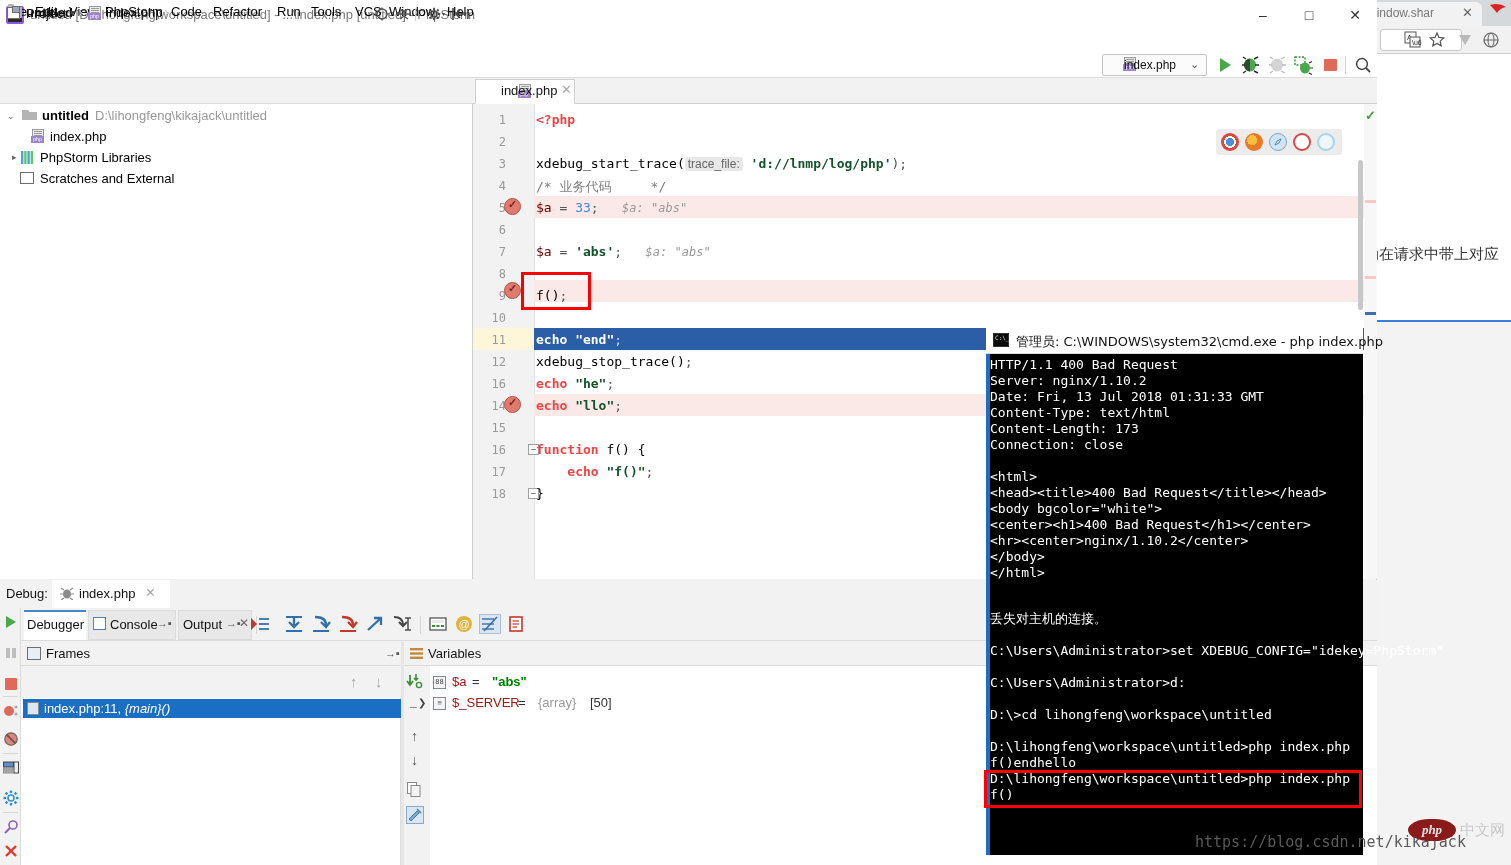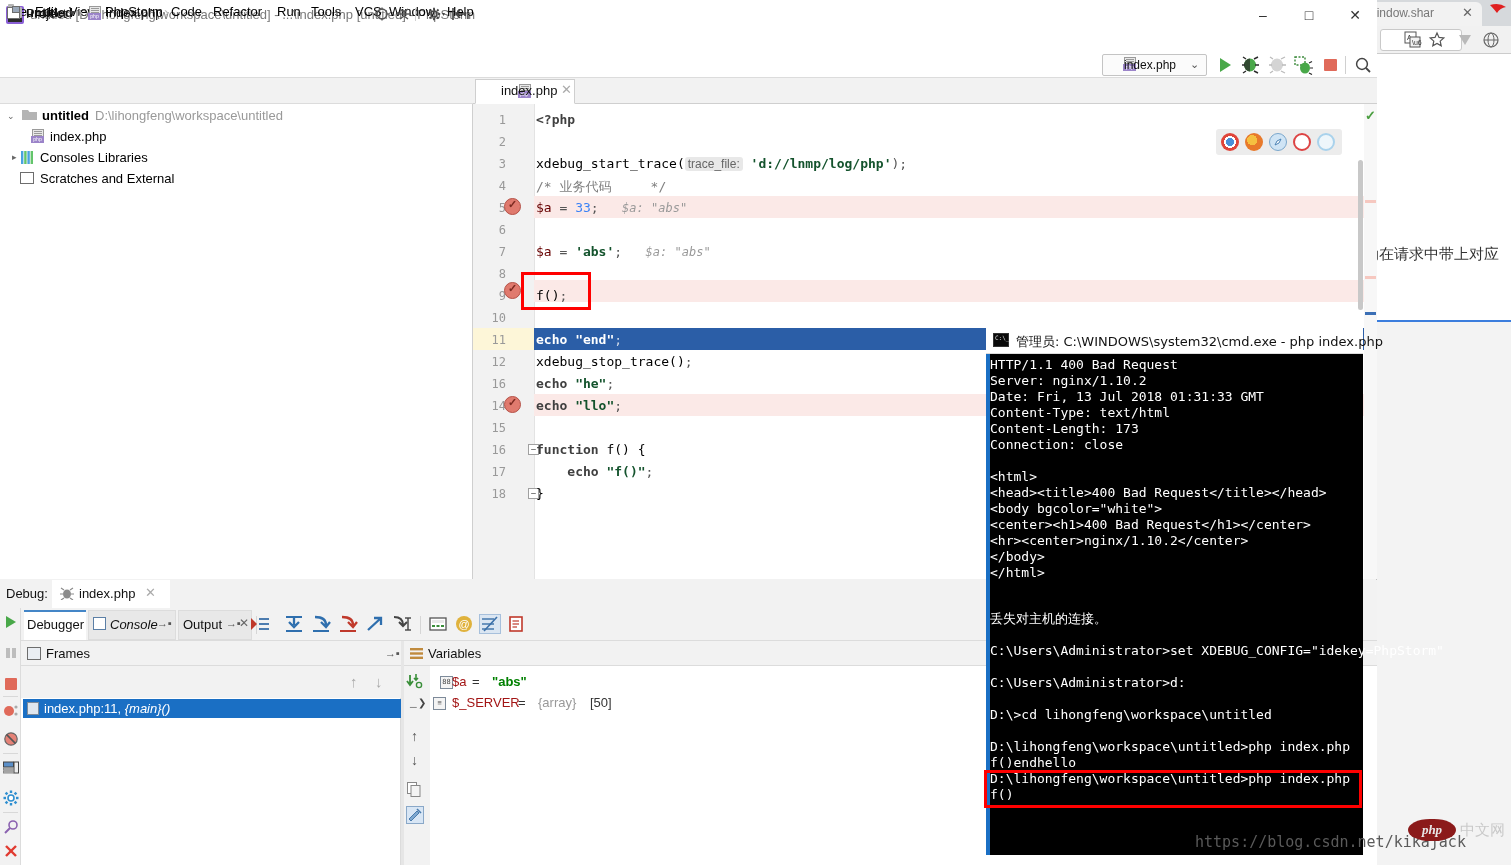--- a/index.html
+++ b/index.html
@@ -153,21 +153,21 @@
   .codeline {
     position:absolute; left:536px; white-space:pre;
     font-family:"DejaVu Sans Mono", monospace; font-size:13px; color:#000;
     letter-spacing:0px;
   }
   .hl-row { position:absolute; left:534px; width:843px; height:22px; }
   .bp { position:absolute; left:504px; width:17px; height:17px; border-radius:50%;
         background:#e07a6e; border:1px solid #b55248; }
   .bp:after { content:"\2713"; position:absolute; left:3px; top:-1px; font-size:11px; color:#7d2b22; font-weight:bold; }
 
-  .kw   { color:#404040; font-weight:bold; }
+  .kw   { color:#ef4444; font-weight:bold; }
   .str  { color:#14532d; font-weight:bold; }
   .num  { color:#3b82f6; }
   .var  { color:#660000; }
   .cmt  { color:#808080; }
   .punc { color:#555; }
   .inlay-param { background:#e8e8e8; color:#666; border-radius:3px; padding:0 3px; font-size:12px; font-family:"Liberation Sans", sans-serif; }
   .inlay-val { color:#999; font-style:italic; font-family:"DejaVu Sans Mono", monospace; font-size:12px; }
 
   
   #redbox-code {
@@ -204,21 +204,21 @@
   .lssep { position:absolute; left:3px; width:15px; height:1px; background:#d8d8d8; }
 
   #dbg-tabs { left:21px; top:608px; width:1356px; height:33px; background:#f2f2f2; border-bottom:1px solid #dcdcdc; }
   #dtab-debugger {
     left:24px; top:610px; width:62px; height:30px; background:#ffffff;
     border-top:2px solid #4486c7;
   }
   #dtab-debugger-label { left:27px; top:617px; font-size:13px; color:#111; }
   #dtab-console { left:88px; top:610px; width:88px; height:30px; background:#e8e8e8; border:1px solid #dcdcdc; }
   #dtab-console-icon { left:93px; top:617px; width:13px; height:13px; border:1px solid #5b7fa6; background:#fff; }
-  #dtab-console-label { left:110px; top:617px; font-size:13px; color:#111;font-style:italic; }
+  #dtab-console-label { left:110px; top:617px; font-size:13px; color:#111; }
   #dtab-console-pin { left:157px; top:617px; font-size:11px; color:#555; }
   #dtab-output { left:178px; top:610px; width:74px; height:30px; background:#e8e8e8; border:1px solid #dcdcdc; }
   #dtab-output-label { left:183px; top:617px; font-size:13px; color:#111; }
   #dtab-output-pin { left:226px; top:617px; font-size:11px; color:#555; }
   #dtab-output-close { left:239px; top:616px; font-size:12px; color:#666; }
   .dbtn { position:absolute; top:614px; width:22px; height:20px; }
   .dbsep { position:absolute; top:616px; width:1px; height:18px; background:#d6d6d6; }
 
   #frames-hdr { left:21px; top:641px; width:380px; height:25px; background:#f2f2f2; border-bottom:1px solid #dcdcdc; }
   #frames-icon { left:27px; top:647px; width:14px; height:13px; border:1px solid #6d6d6d; background:#eaeef3; }
@@ -460,39 +460,39 @@
 <div class="abs" id="projtree"></div>
 
 <div class="tree-row" style="top:105px;">
   <span class="tw">⌄</span>
   <span class="abs" style="left:22px; top:4px; width:15px; height:12px;">
     <svg width="15" height="12" viewBox="0 0 15 12">
         <path d="M0 1 h6 l1.5 2 H15 v8 H0 Z" fill="#b4b4b4"></path>
       </svg>
   </span>
   <span class="tree-lbl" style="left:42px; top:3px; font-weight:bold;">untitled</span>
-  <span class="tree-sub" style="left:95px; top:3px;">D:\lihongfeng\workspace\untitled</span>
+  <span class="tree-sub" style="left:95px; top:3px;">D:\lihongfeng\kikajack\untitled</span>
 </div>
 
 <div class="tree-row" style="top:126px;">
   <span class="abs phpicon" style="left:31px; top:3px;"><span class="sheet"></span><span class="badge">php</span></span>
   <span class="tree-lbl" style="left:50px; top:3px;">index.php</span>
 </div>
 
 <div class="tree-row" style="top:147px;">
   <span class="tw" style="left:12px; top:5px;">▸</span>
   <span class="abs" style="left:21px; top:4px;">
     <svg width="14" height="13" viewBox="0 0 14 13">
         <rect x="0" y="0" width="2.4" height="13" fill="#4aa3df"></rect>
         <rect x="3.2" y="0" width="2.4" height="13" fill="#63c56b"></rect>
         <rect x="6.4" y="0" width="2.4" height="13" fill="#4aa3df"></rect>
         <rect x="9.6" y="0" width="2.4" height="13" fill="#63c56b"></rect>
       </svg>
   </span>
-  <span class="tree-lbl" style="left:40px; top:3px;">Consoles Libraries</span>
+  <span class="tree-lbl" style="left:40px; top:3px;">PhpStorm Libraries</span>
 </div>
 
 <div class="tree-row" style="top:168px;">
   <span class="abs" style="left:20px; top:4px; width:14px; height:12px; border:1px solid #6d6d6d; background:#fff;"></span>
   <span class="tree-lbl" style="left:40px; top:3px;">Scratches and External</span>
 </div>
 
 
 <div class="abs" id="editor-tabbar"></div>
 <div class="abs" id="etab"></div>
@@ -812,21 +812,21 @@
 </div>
 <div class="abs" id="vt-set">
   <svg width="16" height="16" viewBox="0 0 16 16">
       <path d="M2 12 L10 4 L12 6 L4 14 Z" fill="#7fa8d0" stroke="#4a7cae"></path>
       <path d="M10 2 L14 6" stroke="#4a7cae" stroke-width="1.6"></path>
     </svg>
 </div>
 
 
 <div class="var-row" style="top:674px; width:500px;">
-  <span class="var-ico" style="left:10px; top:2px;">88</span>
+  <span class="var-ico" style="left:3px; top:2px;">88</span>
   <span class="var-txt var-name" style="left:22px; top:0px;">$a</span>
   <span class="var-txt var-eq" style="left:42px; top:0px;"> = </span>
   <span class="var-txt var-str" style="left:62px; top:0px;">"abs"</span>
 </div>
 <div class="var-row" style="top:695px; width:500px;">
   <span class="var-tw" style="left:-12px; top:2px;">❯</span>
   <span class="var-ico" style="left:3px; top:2px;">≡</span>
   <span class="var-txt var-name" style="left:22px; top:0px;">$_SERVER</span>
   <span class="var-txt var-eq" style="left:88px; top:0px;"> = </span>
   <span class="var-txt var-gray" style="left:108px; top:0px;">{array}</span>

